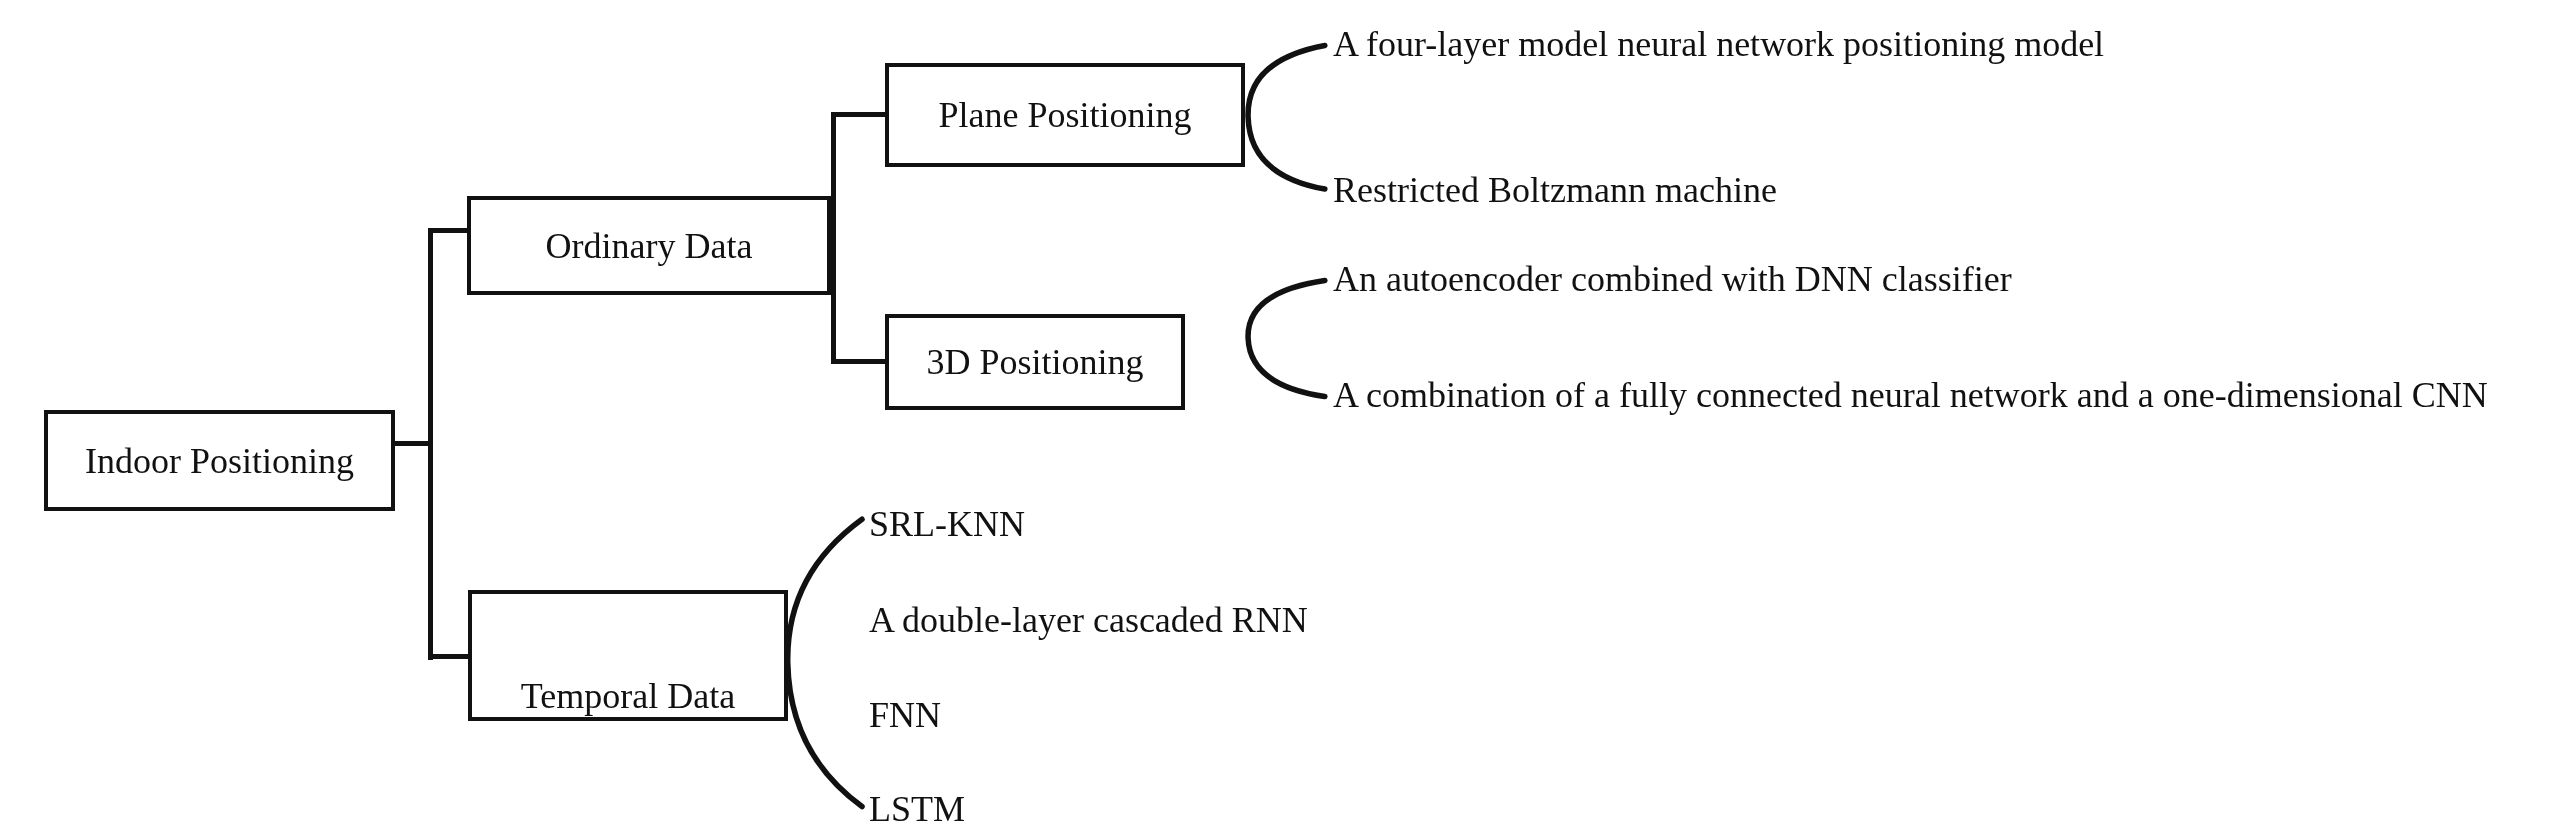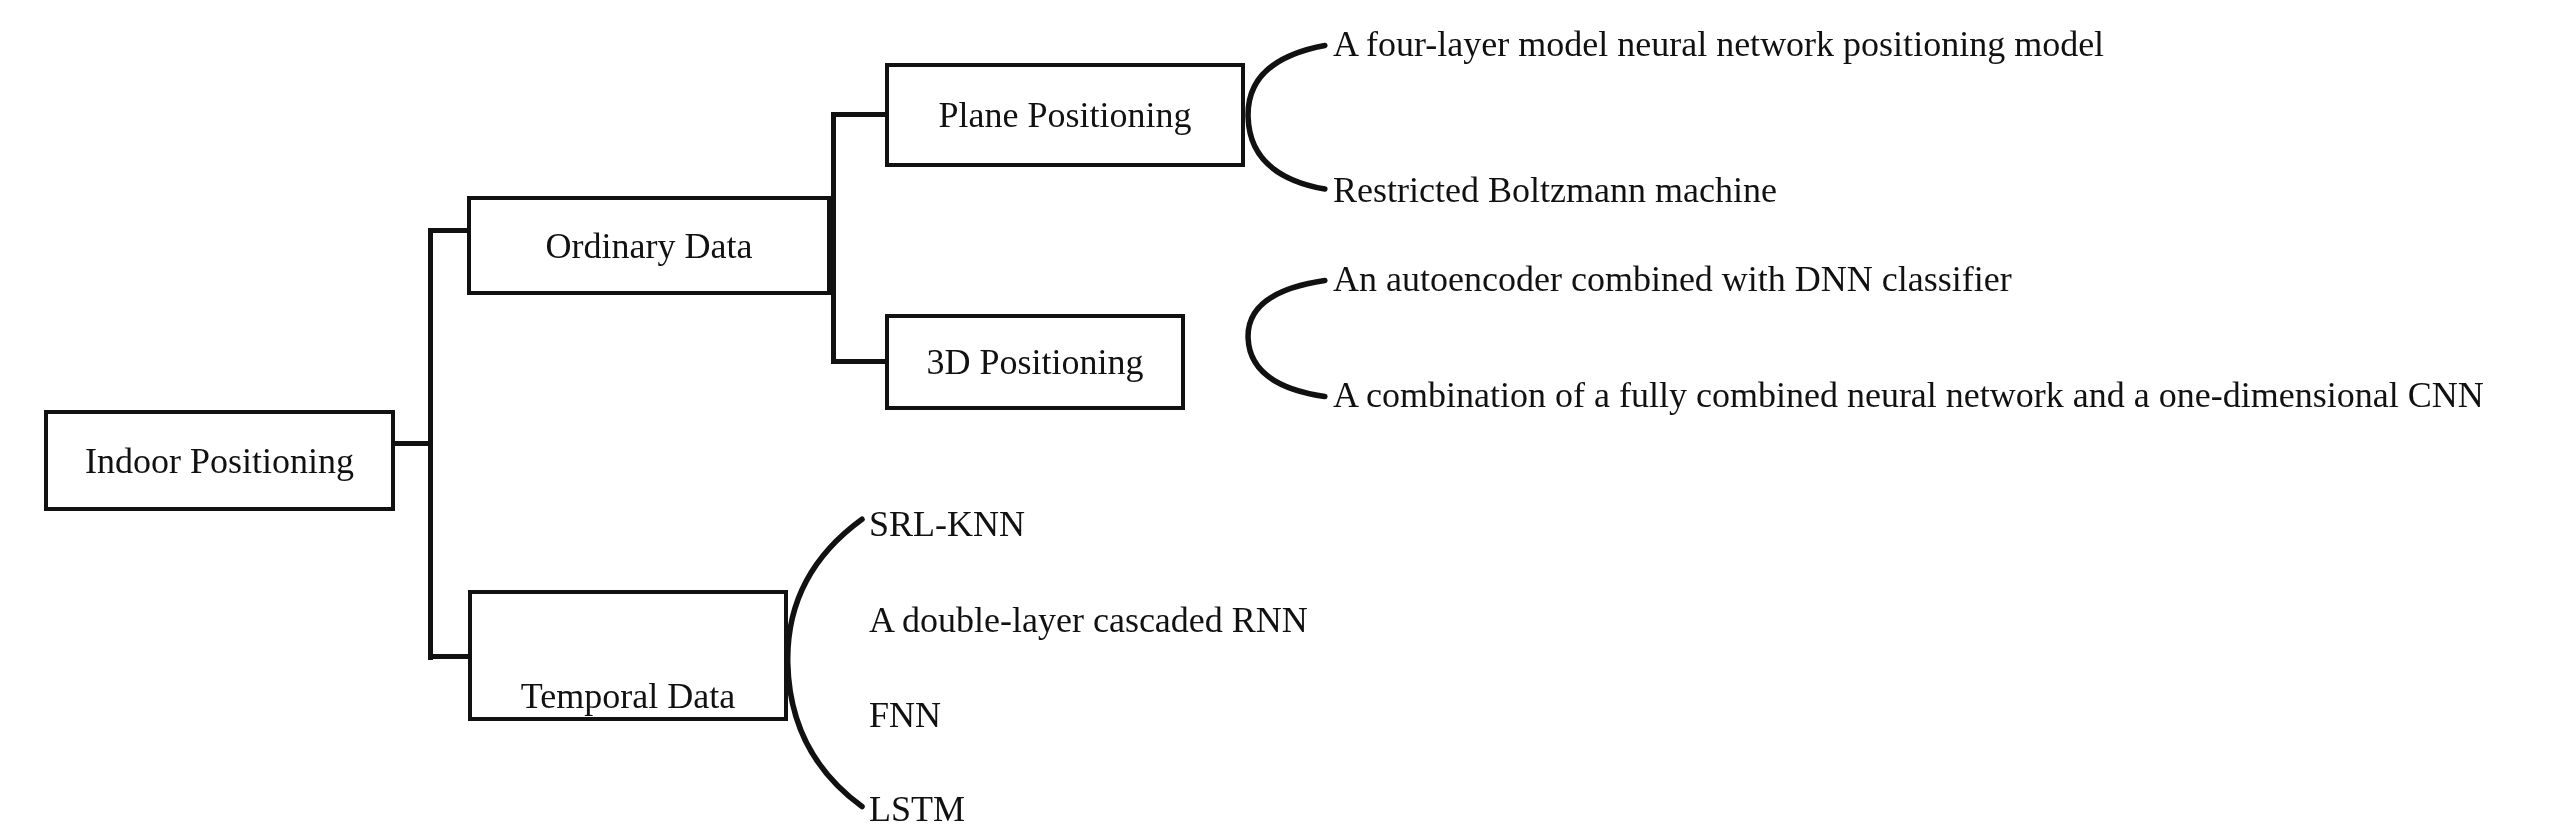--- a/index.html
+++ b/index.html
@@ -90,21 +90,21 @@
   <div class="node" style="left:885px; top:314px; width:300px; height:96px;">
     <span>3D Positioning</span>
   </div>
 
   <div class="leaf" style="left:1333px; top:23px;">
     <span>A four-layer model neural net</span><b>work positioning model</b>
   </div>
   <div class="leaf" style="left:1333px; top:258px;">An autoencoder combined with DNN classifier</div>
 
   <div class="leaf" style="left:1333px; top:169px;">Restricted Boltzmann machine</div>
-  <div class="leaf" style="left:1333px; top:374px;">A combination of a fully combined neural network and a one-dimensional CNN</div>
+  <div class="leaf" style="left:1333px; top:374px;">A combination of a fully connected neural network and a one-dimensional CNN</div>
 
   <div class="leaf" style="left:869px; top:503px;">SRL-KNN</div>
   <div class="leaf" style="left:869px; top:599px;">A double-layer cascaded RNN</div>
   <div class="leaf" style="left:869px; top:694px;">FNN</div>
   <div class="leaf" style="left:869px; top:788px;">LSTM</div>
 
 </div>
 
 
 </body></html>

